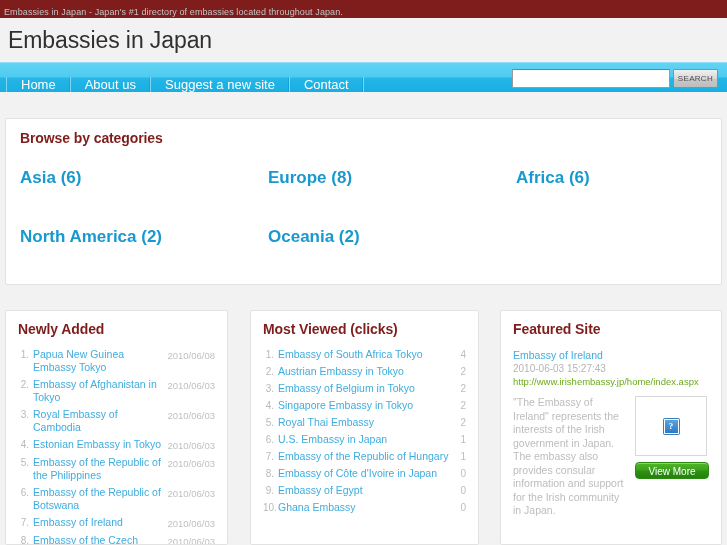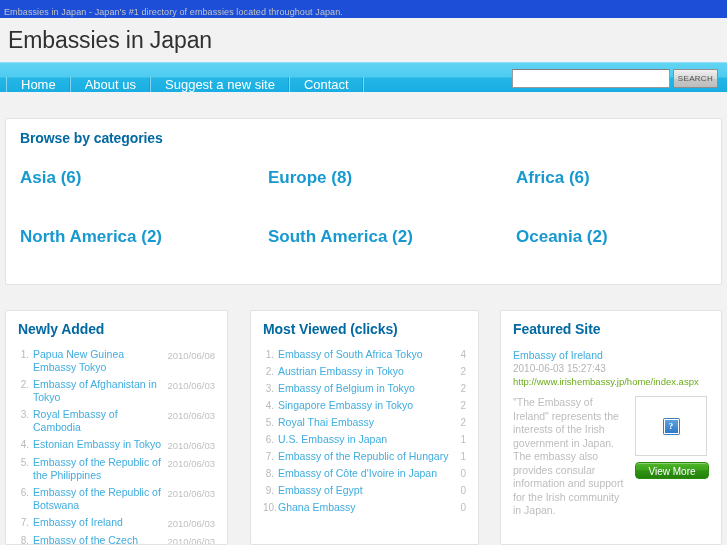--- a/index.html
+++ b/index.html
@@ -18,21 +18,21 @@
   }
   #page {
     position: relative;
     width: 727px;
     height: 545px;
   }
 
   
   .tagline-strip {
     height: 18px;
-    background: #1d4ed8;
+    background: #7f1d1d;
     padding: 4px 0 0 4px;
     box-sizing: border-box;
   }
   .tagline {
     font-size: 9px;
     color: #c3c3c3;
     letter-spacing: 0.1px;
     white-space: nowrap;
   }
 
@@ -120,21 +120,21 @@
   }
 
   
   .panel {
     background: #ffffff;
     border: 1px solid #e2e2e2;
     border-radius: 2px;
     box-sizing: border-box;
   }
   .panel-title {
-    color: #0369a1;
+    color: #7f1d1d;
     font-size: 14px;
     font-weight: bold;
     margin: 0;
     letter-spacing: -0.1px;
   }
 
   
   .categories-panel {
     position: absolute;
     left: 5px;
@@ -323,21 +323,20 @@
     </div>
   </div>
 
   <div class="panel categories-panel">
     <h2 class="panel-title">Browse by categories</h2>
     <div class="cat-grid">
       <a class="cat-link">Asia (6)</a>
       <a class="cat-link">Europe (8)</a>
       <a class="cat-link">Africa (6)</a>
       <a class="cat-link">North America (2)</a>
-      <a class="cat-link">South America (2)</a>
       <a class="cat-link">Oceania (2)</a>
     </div>
   </div>
 
   <div class="panel col col-newly">
     <h2 class="panel-title">Newly Added</h2>
     <ul class="ranked-list">
       <li>
         <span class="rank-num">1.</span>
         <a class="item-link">Papua New Guinea Embassy Tokyo</a>

